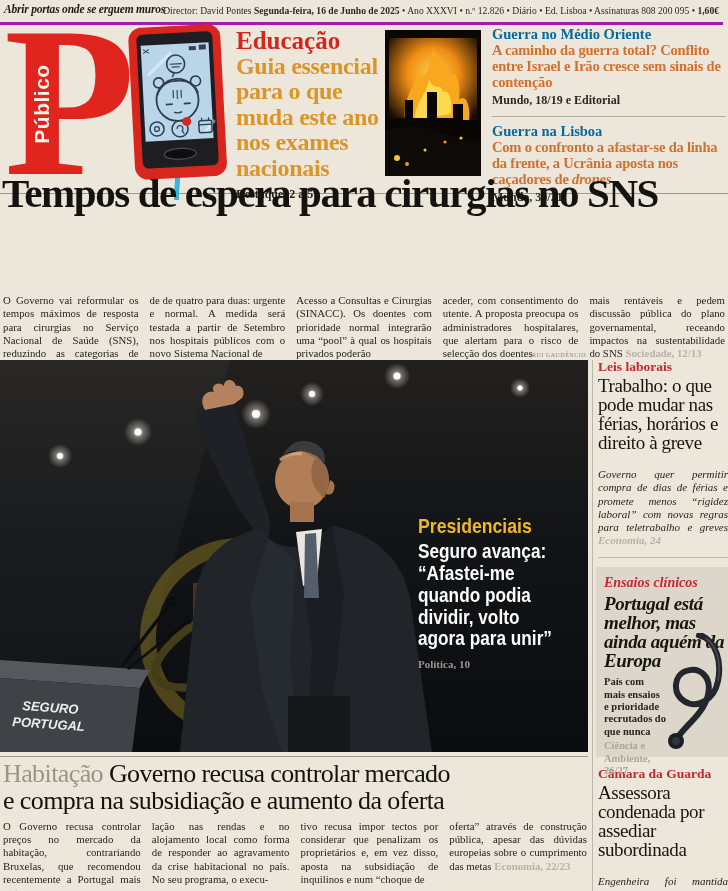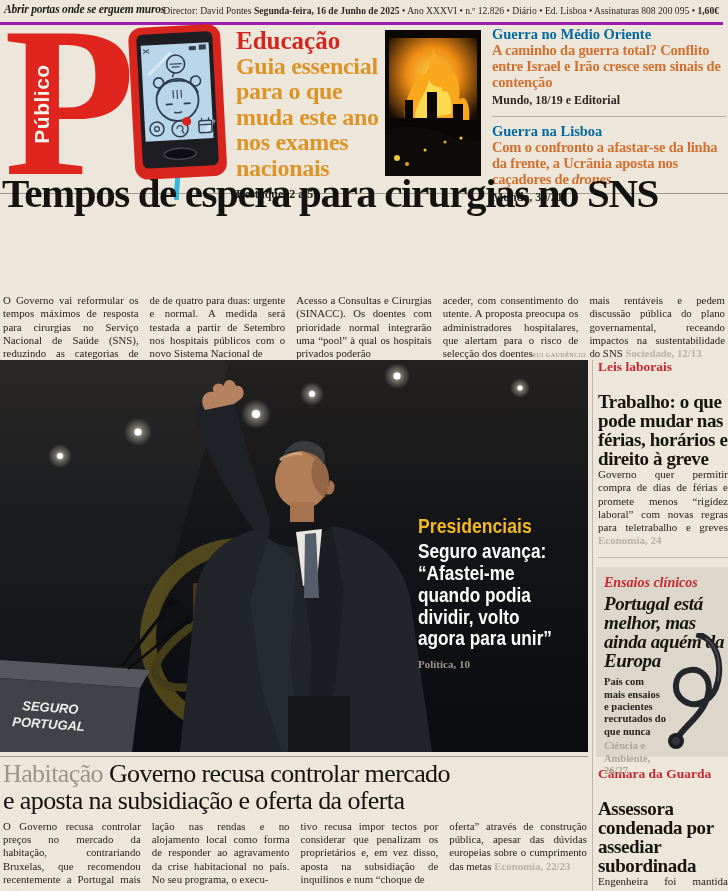--- a/index.html
+++ b/index.html
@@ -48,22 +48,22 @@
   .overlay .kick{color:#f2b722;font-weight:bold;font-size:21px;line-height:1.02;
         transform:scaleX(0.84);transform-origin:left;white-space:nowrap;margin-bottom:4px;}
   .overlay .ln{color:#fdfdfb;font-weight:bold;font-size:20.5px;line-height:1.06;
         transform:scaleX(0.84);transform-origin:left;white-space:nowrap;}
   .overlay .ref{color:#9b968c;font-weight:bold;font-size:11px;font-family:"Liberation Serif",serif;margin-top:9px;}
 
   
   .vrule{position:absolute;left:592px;top:360px;width:1px;height:531px;background:#bcb7aa;}
   .sidebar{position:absolute;left:598px;top:360px;width:130px;}
   .sb-kick{font-size:13.5px;font-weight:bold;color:#c4272e;line-height:1.05;}
-  .sb-head{font-size:19px;font-weight:bold;color:#17150f;line-height:1.0;letter-spacing:-0.4px;margin-top:18px;}
-  .sb-body{font-size:11px;line-height:1.2;color:#26231e;margin-top:0;text-align:justify;}
+  .sb-head{font-size:19px;font-weight:normal;color:#17150f;line-height:1.0;letter-spacing:-0.4px;margin-top:2px;}
+  .sb-body{font-size:11px;line-height:1.2;color:#26231e;margin-top:16px;text-align:justify;font-style:italic;}
   .sb-div{border-top:1px solid #bcb7aa;margin:10px 0 9px 0;}
   .ensbox{position:relative;background:#dcd7ca;margin:0 0 10px -2px;padding:8px 6px 6px 8px;width:122px;height:176px;}
   .ensbox .kick{font-size:14px;font-weight:bold;font-style:italic;color:#c4272e;}
   .ensbox .head{font-size:19px;font-weight:bold;font-style:italic;color:#17150f;line-height:1.0;
         letter-spacing:-0.4px;margin-top:3px;}
   .ensbox .body{font-size:10.5px;font-weight:bold;line-height:1.18;width:62px;margin-top:6px;color:#26231e;}
   .ensbox .ref{font-size:10.5px;font-weight:bold;line-height:1.18;width:66px;color:#aaa596;margin-top:2px;}
   .steth{position:absolute;right:2px;bottom:2px;}
 
   
@@ -261,21 +261,21 @@
   <div class="sidebar">
     <div>
       <div class="sb-kick">Leis laborais</div>
       <div class="sb-head">Trabalho: o que pode mudar nas férias, horários e direito à greve</div>
       <div class="sb-body"><span>Governo quer permitir compra de dias de férias e promete menos “rigidez laboral” com novas regras para teletrabalho e greves </span><span class="secref">Economia, 24</span></div>
     </div>
     <div class="sb-div"></div>
     <div class="ensbox">
       <div class="kick">Ensaios clínicos</div>
       <div class="head">Portugal está melhor, mas ainda aquém da Europa</div>
-      <div class="body">País com mais ensaios e pacientes recrutados do que nunca</div>
+      <div class="body">País com mais ensaios e prioridade recrutados do que nunca</div>
       <div class="ref">Ciência e Ambiente, 26/27</div>
       <div class="steth">
         <svg width="74" height="118" viewBox="0 0 74 118">
           <path d="M44,2 C60,8 66,28 62,48 C58,68 40,76 28,68 C16,60 18,42 30,38 C44,33 56,44 52,62 C48,80 30,92 22,104" fill="none" stroke="#23262a" stroke-width="6" stroke-linecap="round"></path>
           <path d="M44,2 C60,8 66,28 62,48" fill="none" stroke="#4a4e54" stroke-width="1.5"></path>
           <circle cx="20" cy="108" r="8" fill="#1b1e22"></circle>
           <circle cx="20" cy="108" r="4" fill="#31353b"></circle>
           <rect x="40" y="0" width="10" height="6" rx="2" fill="#23262a" transform="rotate(20 45 3)"></rect>
         </svg>
       </div>
@@ -284,21 +284,21 @@
       <div class="sb-kick">Câmara da Guarda</div>
       <div class="sb-head">Assessora condenada por assediar subordinada</div>
       <div class="sb-body"><span>Engenheira foi mantida sentada à secretária a cumprir horário de trabalho, mas sem tarefas e proibida de sair do gabinete </span></div>
 
     </div>
   </div>
 
   <div class="habrule"></div>
   <div class="habHead">
     <div><span class="kick">Habitação </span><span>Governo recusa controlar mercado</span></div>
-    <div>e aposta na subsidiação e oferta da oferta</div>
+    <div>e compra na subsidiação e aumento da oferta</div>
   </div>
   <div class="habCols">
     <div class="col">O Governo recusa controlar preços no mercado da habitação, contrariando Bruxelas, que recomendou recentemente a Portugal mais regu-</div>
     <div class="col">lação nas rendas e no alojamento local como forma de responder ao agravamento da crise habitacional no país. No seu programa, o execu-</div>
     <div class="col">tivo recusa impor tectos por considerar que penalizam os proprietários e, em vez disso, aposta na subsidiação de inquilinos e num “choque de</div>
     <div class="col"><span>oferta” através de construção pública, apesar das dúvidas europeias sobre o cumprimento das metas </span><span class="secref">Economia, 22/23</span></div>
   </div>
 
 </div>
 

